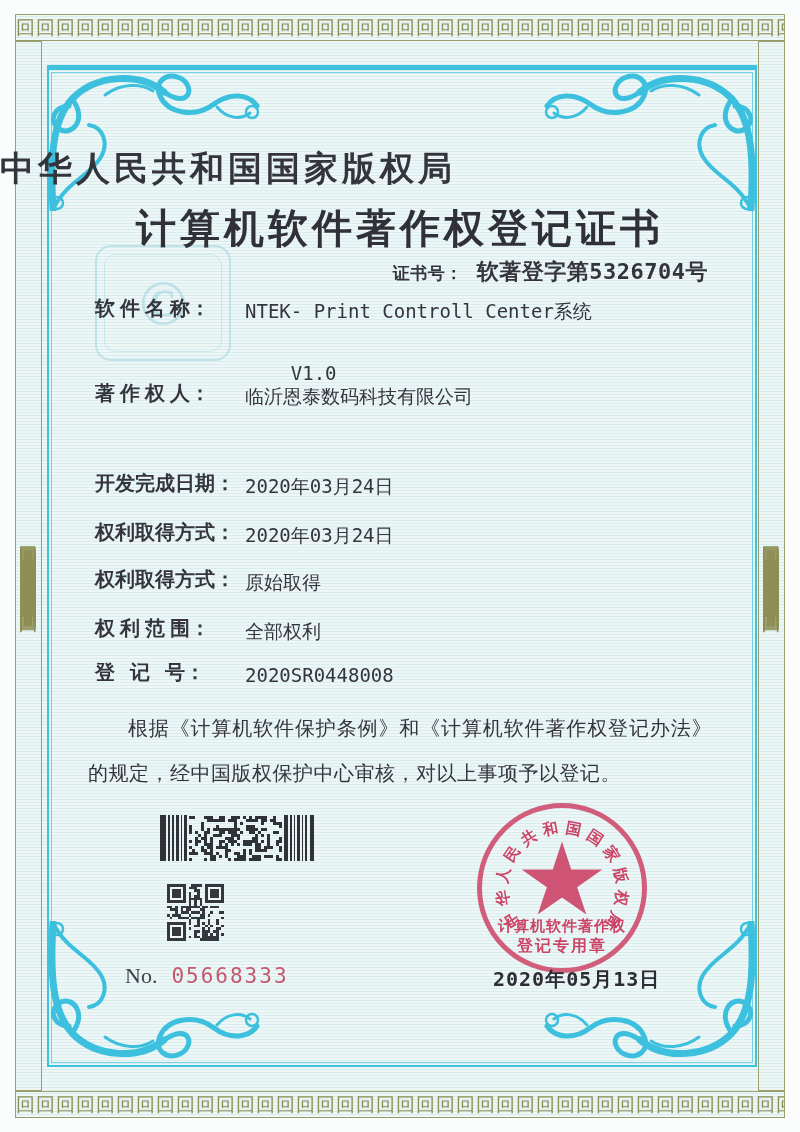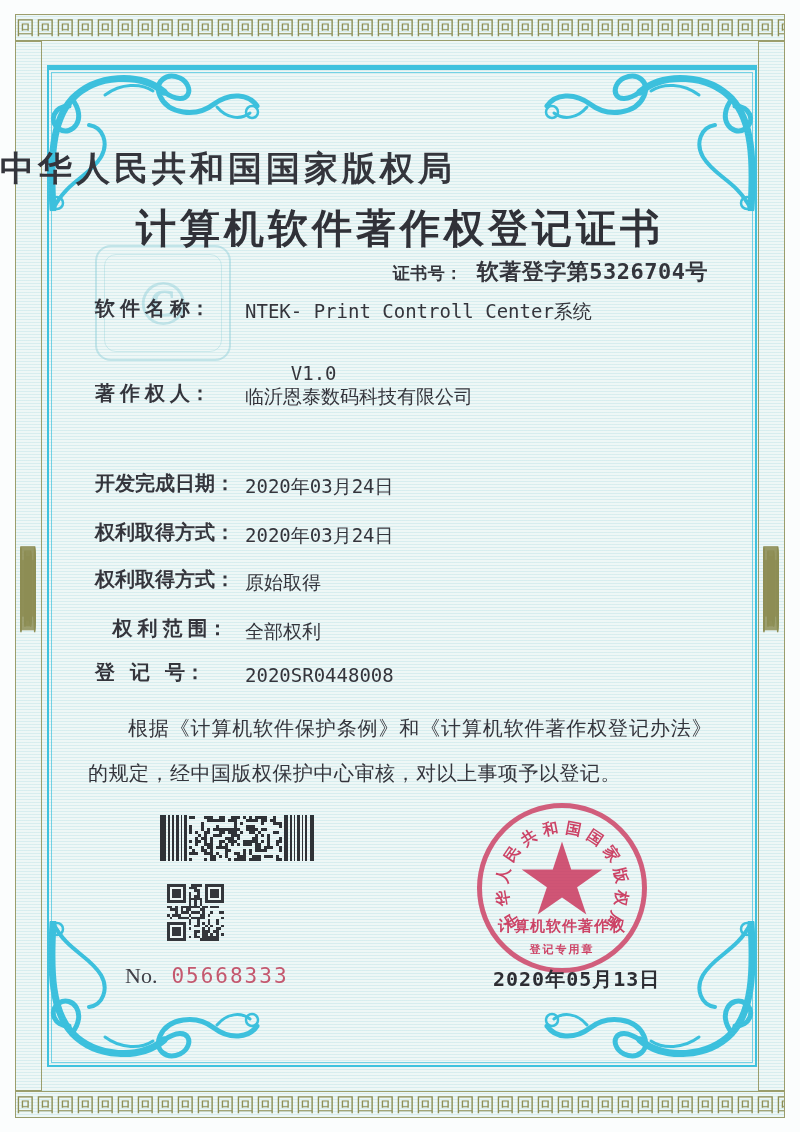--- a/index.html
+++ b/index.html
@@ -54,21 +54,21 @@
   
   .row{position:absolute;left:95px;display:flex;align-items:flex-start;color:var(--ink);}
   .f-label{font-weight:bold;font-size:20px;width:150px;flex:0 0 150px;white-space:pre;}
   .f-value{font-family:"DejaVu Sans Mono","Liberation Mono",monospace;
     font-size:19px;line-height:31px;white-space:pre;margin-top:1px;}
   .r-name{top:295px;justify-content:flex-end;}
   .r-owner{top:380px;}
   .r-dev{top:470px;}
   .r-pub{top:519px;}
   .r-acq{top:566px;}
-  .r-scope{top:615px;text-align:center;}
+  .r-scope{top:615px;}
   .r-reg{top:659px;}
   
   .statement{position:absolute;left:88px;width:624px;top:706px;
     font-size:20px;line-height:45px;color:var(--ink);text-indent:2em;
     letter-spacing:.5px;text-align:justify;}
   
   .barcode{position:absolute;left:160px;top:815px;width:154px;height:46px;}
   .qrcode{position:absolute;left:167px;top:884px;width:57px;height:57px;}
   
   .serial{position:absolute;left:125px;top:963px;font-size:22px;color:#3f4048;}
@@ -80,21 +80,21 @@
     color:var(--seal-red);opacity:.95;}
   .seal-arc span{position:absolute;left:50%;top:50%;width:22px;height:22px;margin:-11px;
     display:flex;align-items:center;justify-content:center;
     font-size:15.5px;font-weight:bold;}
   .seal-star{position:absolute;left:50%;top:46%;width:84px;height:80px;
     transform:translate(-50%,-50%);background:rgba(203,58,95,.9);
     clip-path:polygon(50% 0%,61% 35%,98% 35%,68% 57%,79% 91%,50% 70%,21% 91%,32% 57%,2% 35%,39% 35%);}
   .seal-l1{position:absolute;left:0;right:0;bottom:32px;text-align:center;
     font-size:15px;font-weight:bold;letter-spacing:1px;}
   .seal-l2{position:absolute;left:0;right:0;bottom:11px;text-align:center;
-    font-size:11px;font-weight:bold;letter-spacing:2px;}
+    font-size:16px;font-weight:bold;letter-spacing:2px;}
   
   .issue-date{position:absolute;left:493px;top:966px;font-size:20px;color:#2c2d33;
     letter-spacing:1px;font-family:"DejaVu Sans Mono","Liberation Mono",monospace;font-weight:bold;}
 </style>
 </head>
 <body>
 
 <div class="page">
   <div class="paper"></div>
 

